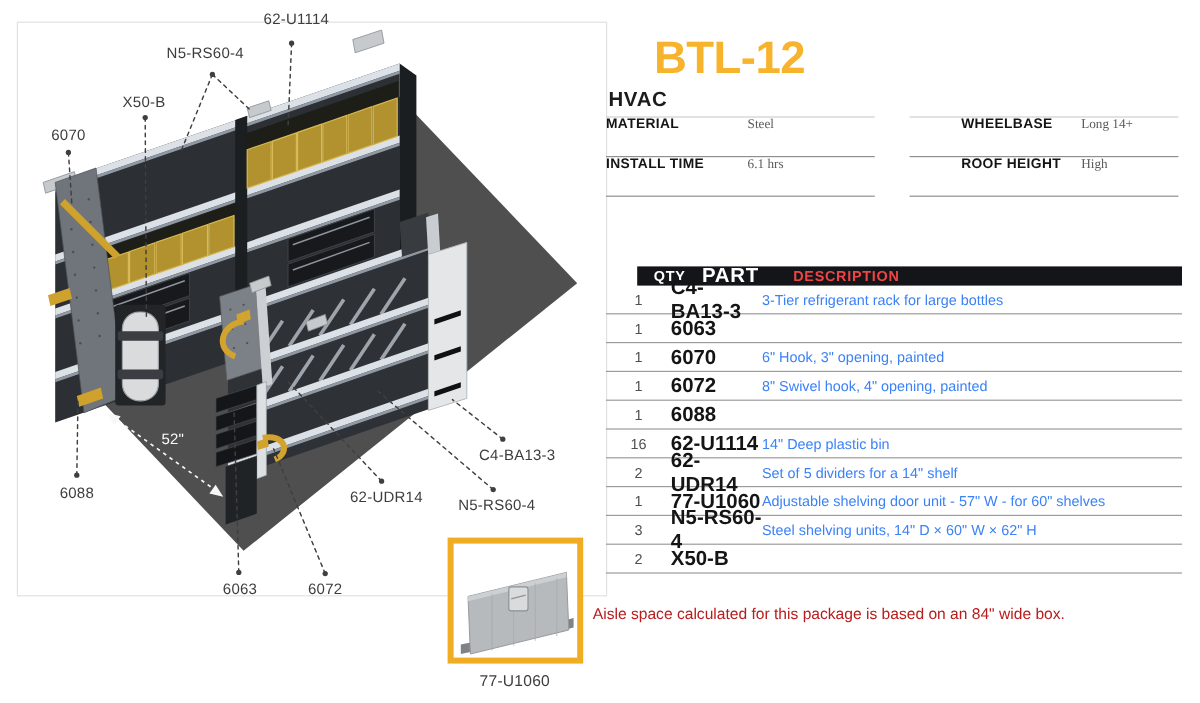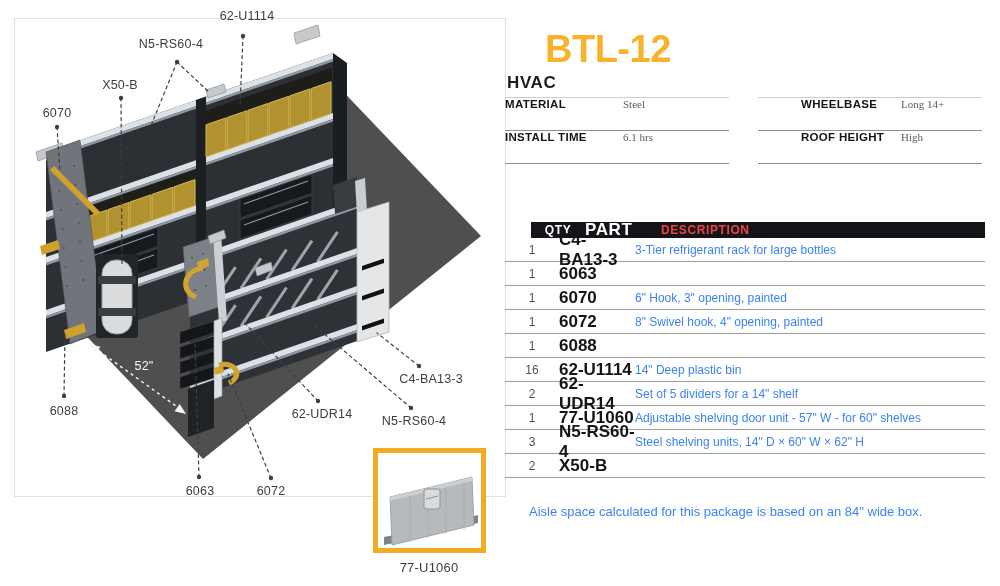--- a/index.html
+++ b/index.html
@@ -38,21 +38,21 @@
   .phead { height:16px; background:#141519; color:#fff; display:flex; align-items:center;
     font-size:12px; font-weight:bold; letter-spacing:.6px;margin-left:26px; }
   .prow { height:24px; border-bottom:1px solid #9c9c9c; display:flex; align-items:center; }
   .c-qty { width:54px; text-align:center; font-size:12px; color:#4f4f4f; }
   .phead .c-qty { color:#fff; }
   .c-part { width:76px; font-size:17px; font-weight:bold; color:#141414; }
   .phead .c-part { color:#fff; }
   .c-desc { flex:1; font-size:12px; color:#3b82f6; }
   .phead .c-desc { color:#ef4444; }
 
-  .footnote { position:absolute; left:529px; top:504px; font-size:13px; color:#3b82f6; }
+  .footnote { position:absolute; left:494px; top:504px; font-size:13px; color:#b91c1c; }
 </style>
 </head>
 <body>
 
 <div class="page">
 
   <section class="diagram">
     <div class="diagram-frame"></div>
 
     <svg class="scene" width="510" height="586" viewBox="0 0 510 586">

